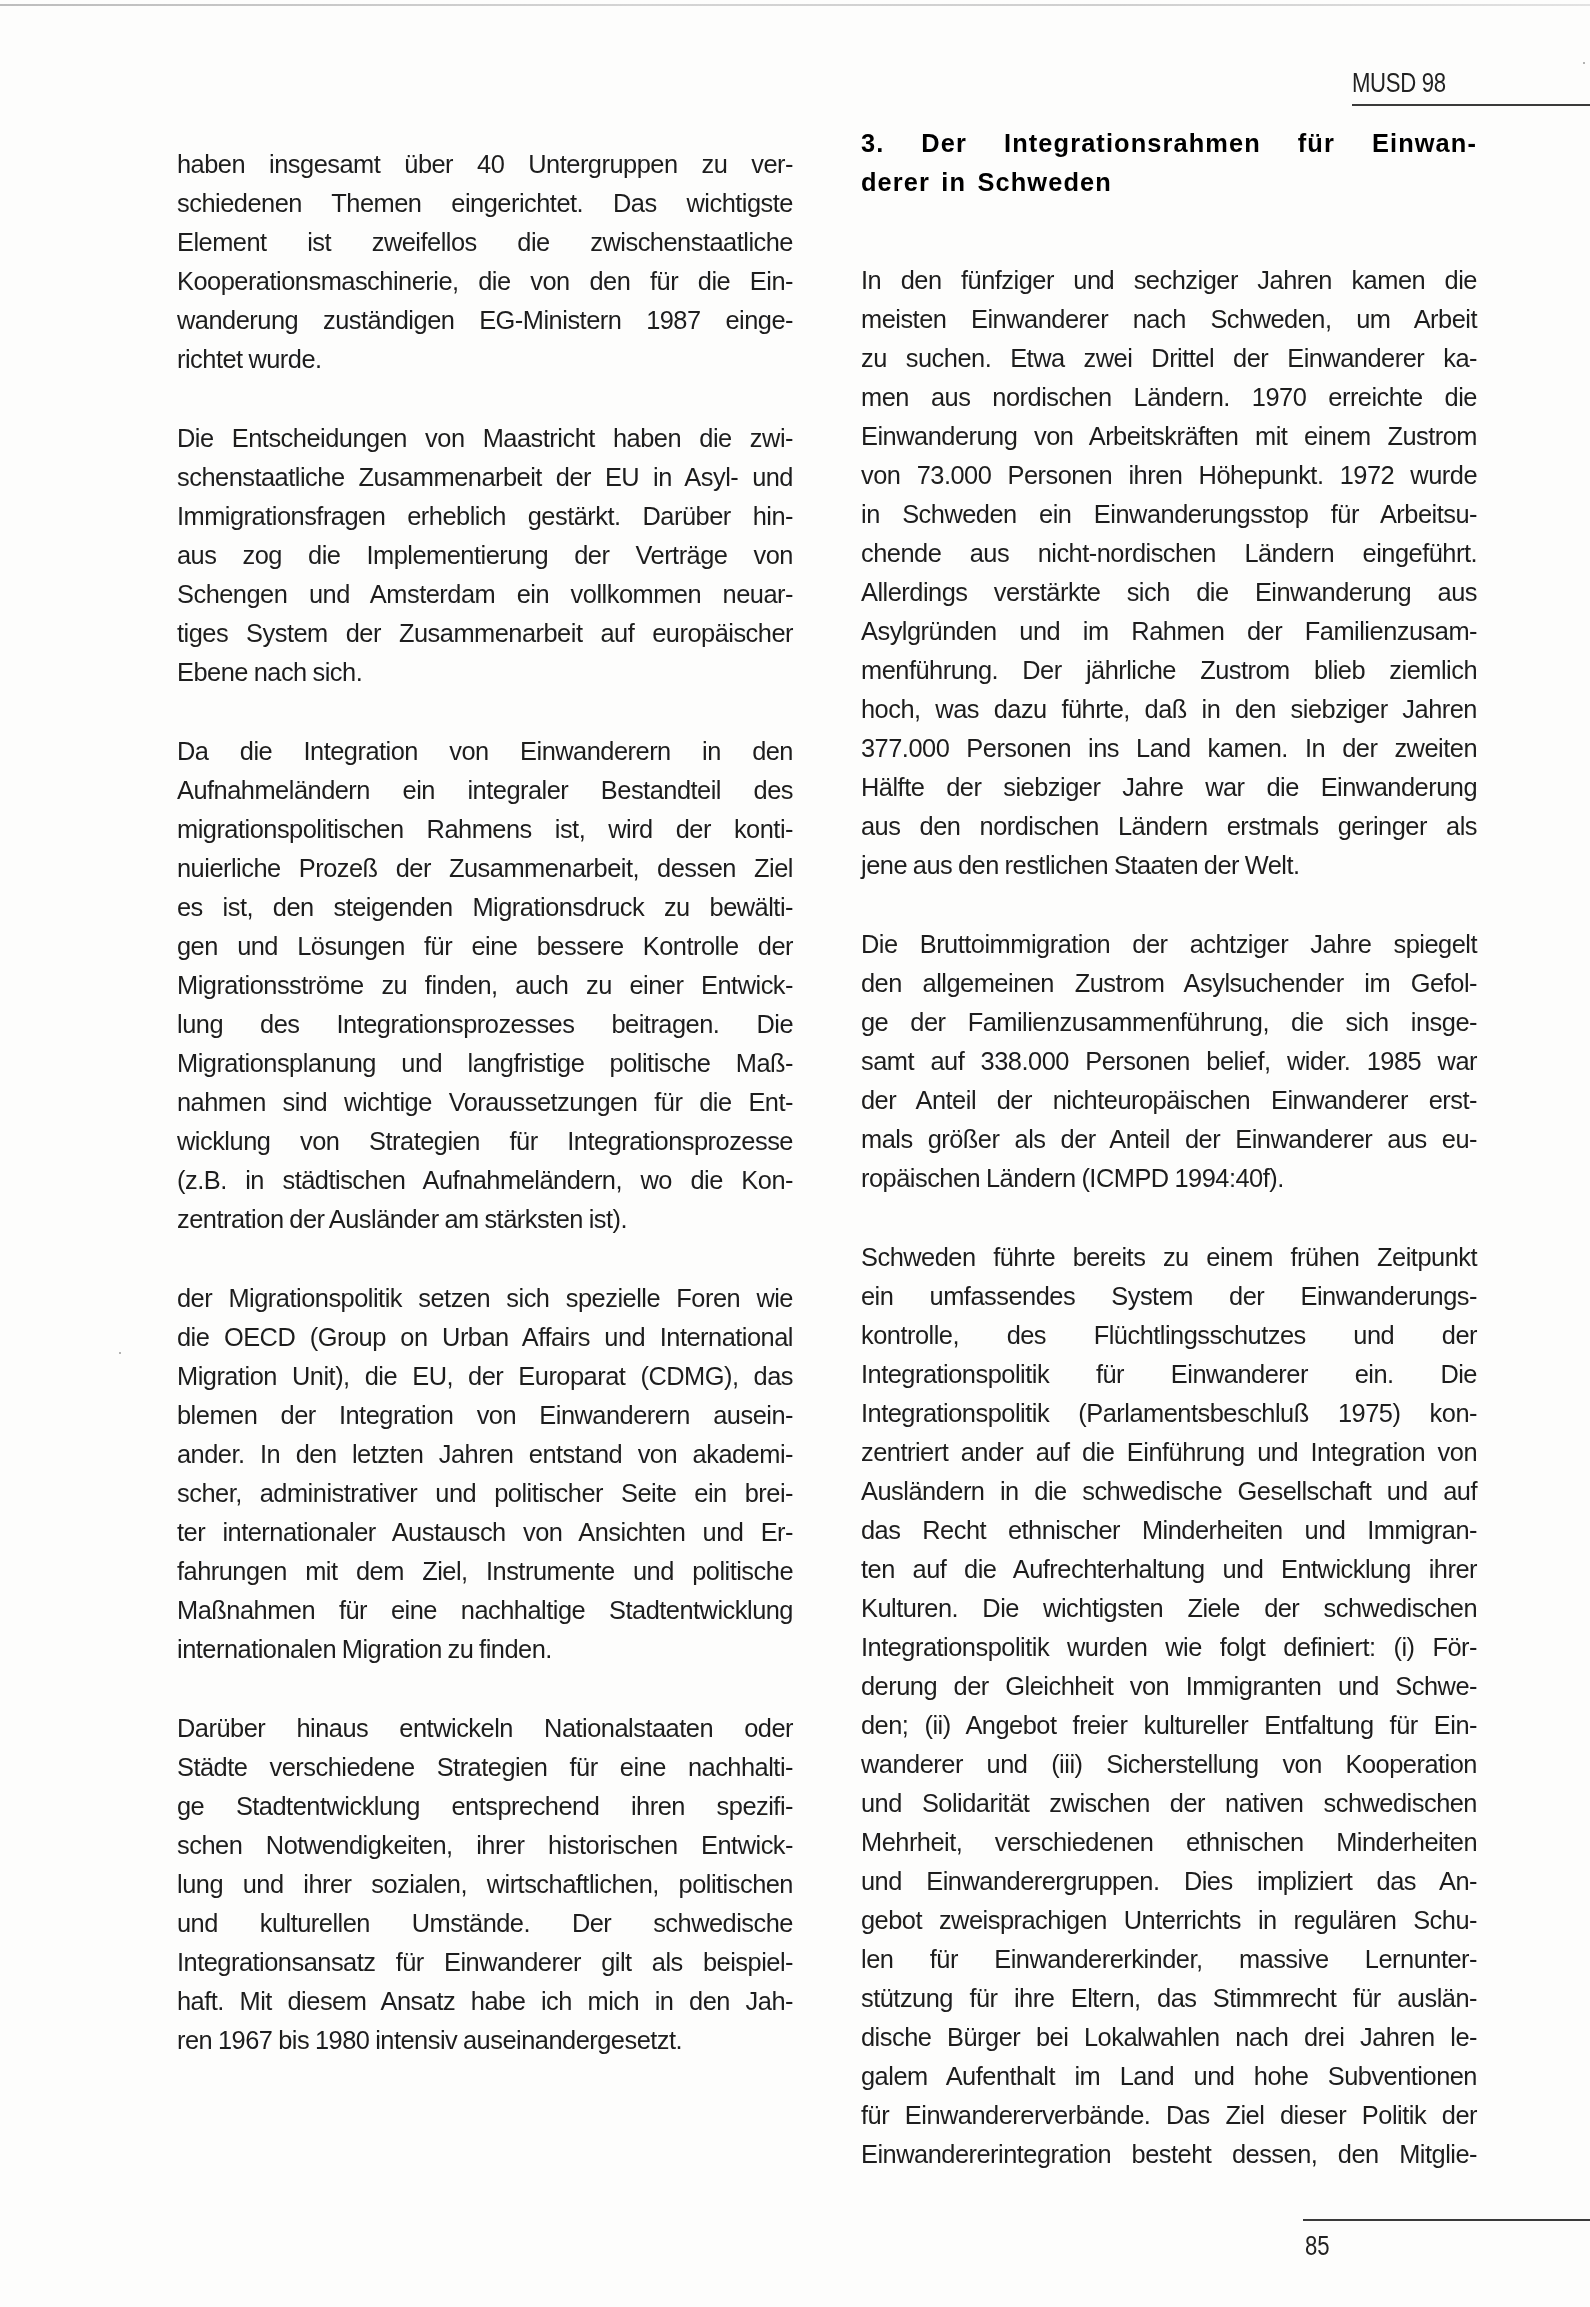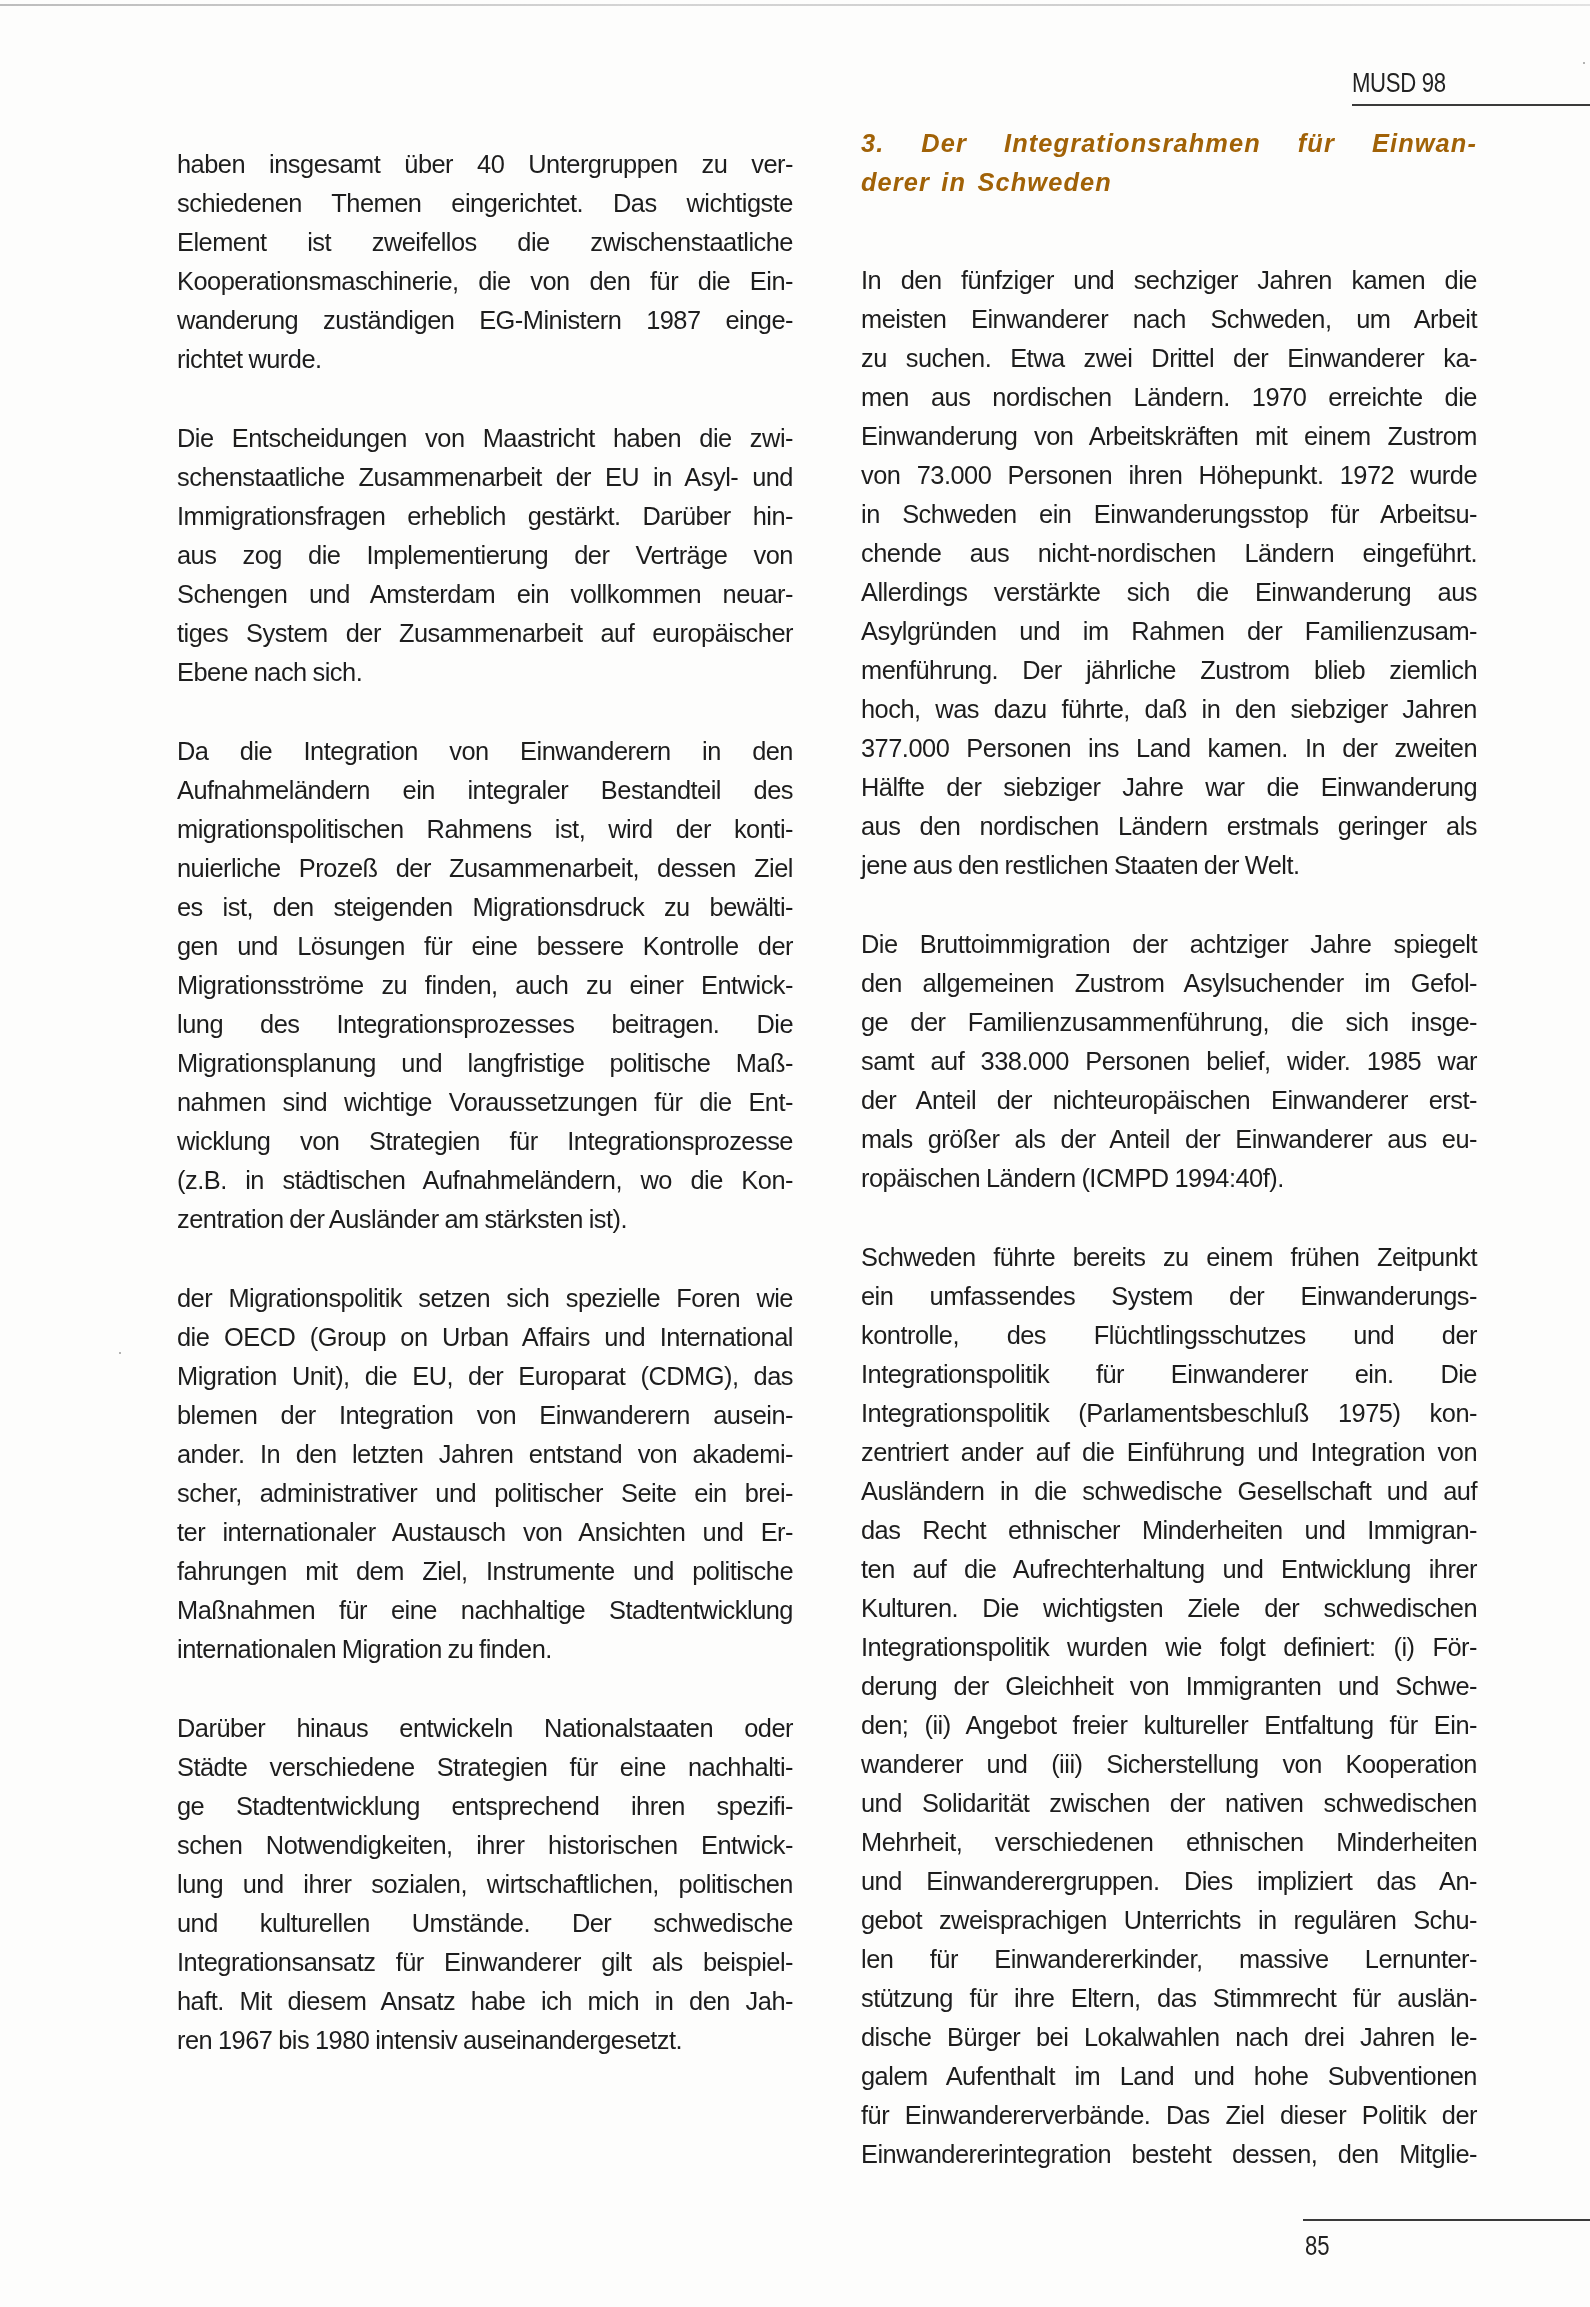--- a/index.html
+++ b/index.html
@@ -68,22 +68,21 @@
       text-align-last: left;
     }
     .heading {
       margin: 0 0 59px 0;
     }
     .heading .line {
       font-weight: bold;
       font-size: 25.4px;
       letter-spacing: 1.1px;
       word-spacing: 3.2px;
-      color: #a16207;
-      font-style: italic;
+      color: #000000;
     }
     .page-foot {
       position: absolute;
       left: 1303px;
       top: 2219px;
       width: 287px;
       border-top: 2.4px solid #3a3a3a;
     }
     .page-number {
       position: absolute;

